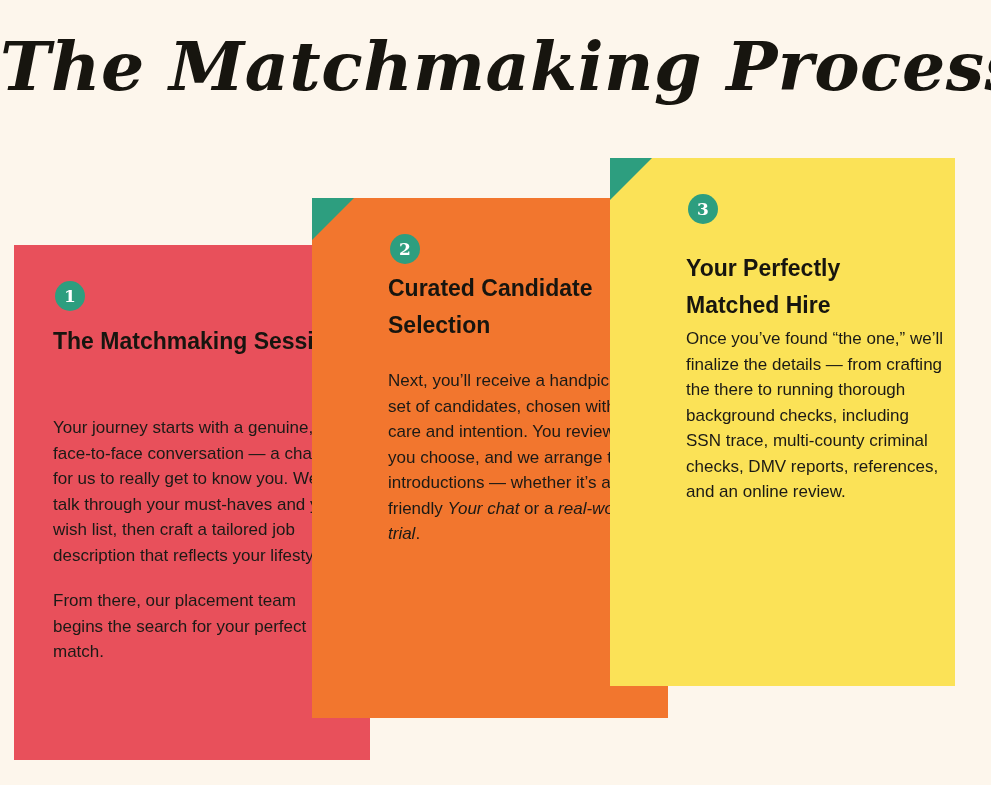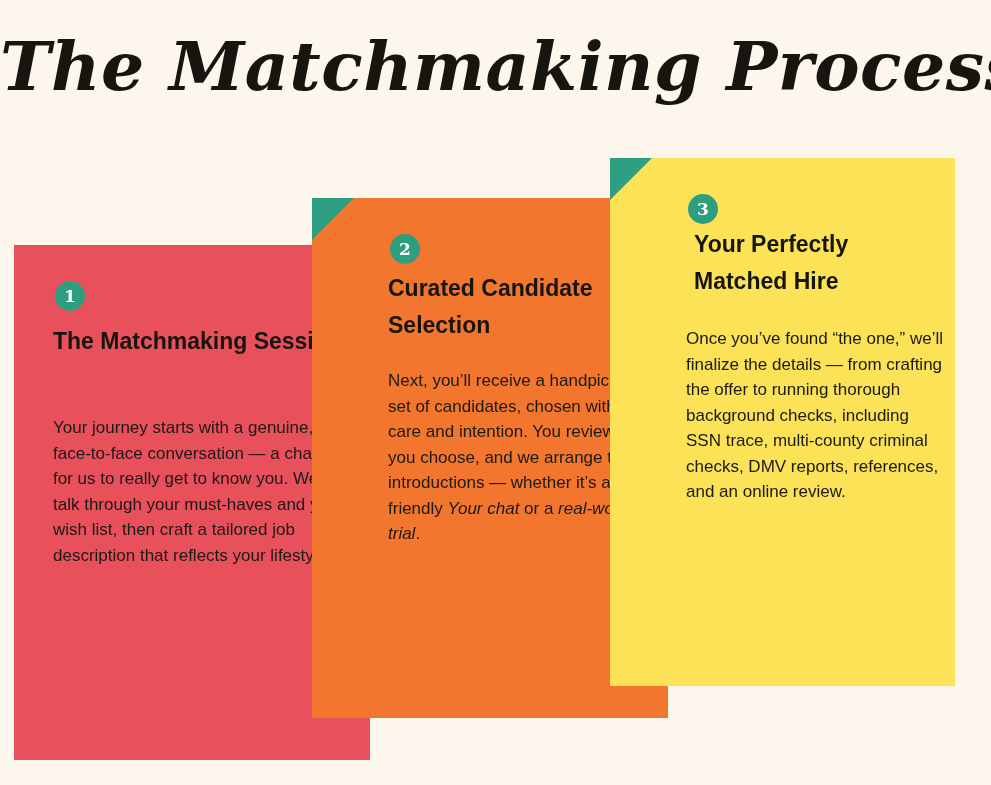--- a/index.html
+++ b/index.html
@@ -123,49 +123,50 @@
   #card-3 .fold-tri {
     position: absolute;
     left: 0;
     top: 0;
     width: 0;
     height: 0;
     border-top: 42px solid #2d9e7f;
     border-right: 42px solid transparent;
   }
   #card-3 .badge { left: 78px; top: 36px; }
-  #card-3 .card-title { left: 76px; top: 68px; width: 250px; margin-left: 8px; }
+  #card-3 .card-title { left: 76px; top: 92px; width: 250px; }
   #card-3 .card-body { left: 76px; top: 168px; width: 258px; }
 </style>
 </head>
 <body>
 
 <div id="canvas">
 
   <div id="title">The Matchmaking Process</div>
 
   <div class="card" id="card-1">
     <div class="badge">1</div>
     <div class="card-title">The Matchmaking Session</div>
     <div class="card-body">
       <p>Your journey starts with a genuine, face-to-face conversation — a chance for us to really get to know you. We’ll talk through your must-haves and your wish list, then craft a tailored job description that reflects your lifestyle.</p>
+      <p>From there, our placement team begins the search for your perfect match.</p>
     </div>
   </div>
 
   <div class="card" id="card-2">
     <div class="fold-tri"></div>
     <div class="badge">2</div>
     <div class="card-title">Curated Candidate Selection</div>
     <div class="card-body">
       <p>Next, you’ll receive a handpicked set of candidates, chosen with care and intention. You review, you choose, and we arrange the introductions — whether it’s a friendly <em>Your chat</em> or a <em>real-world trial</em>.</p>
     </div>
   </div>
 
   <div class="card" id="card-3">
     <div class="fold-tri"></div>
     <div class="badge">3</div>
     <div class="card-title">Your Perfectly Matched Hire</div>
     <div class="card-body">
-      <p>Once you’ve found “the one,” we’ll finalize the details — from crafting the offer to running thorough background checks, including SSN trace, multi-county criminal checks, DMV reports, references, and an online review.</p>
+      <p>Once you’ve found “the one,” we’ll finalize the details — from crafting the there to running thorough background checks, including SSN trace, multi-county criminal checks, DMV reports, references, and an online review.</p>
     </div>
   </div>
 
 </div>
 
 </body></html>

